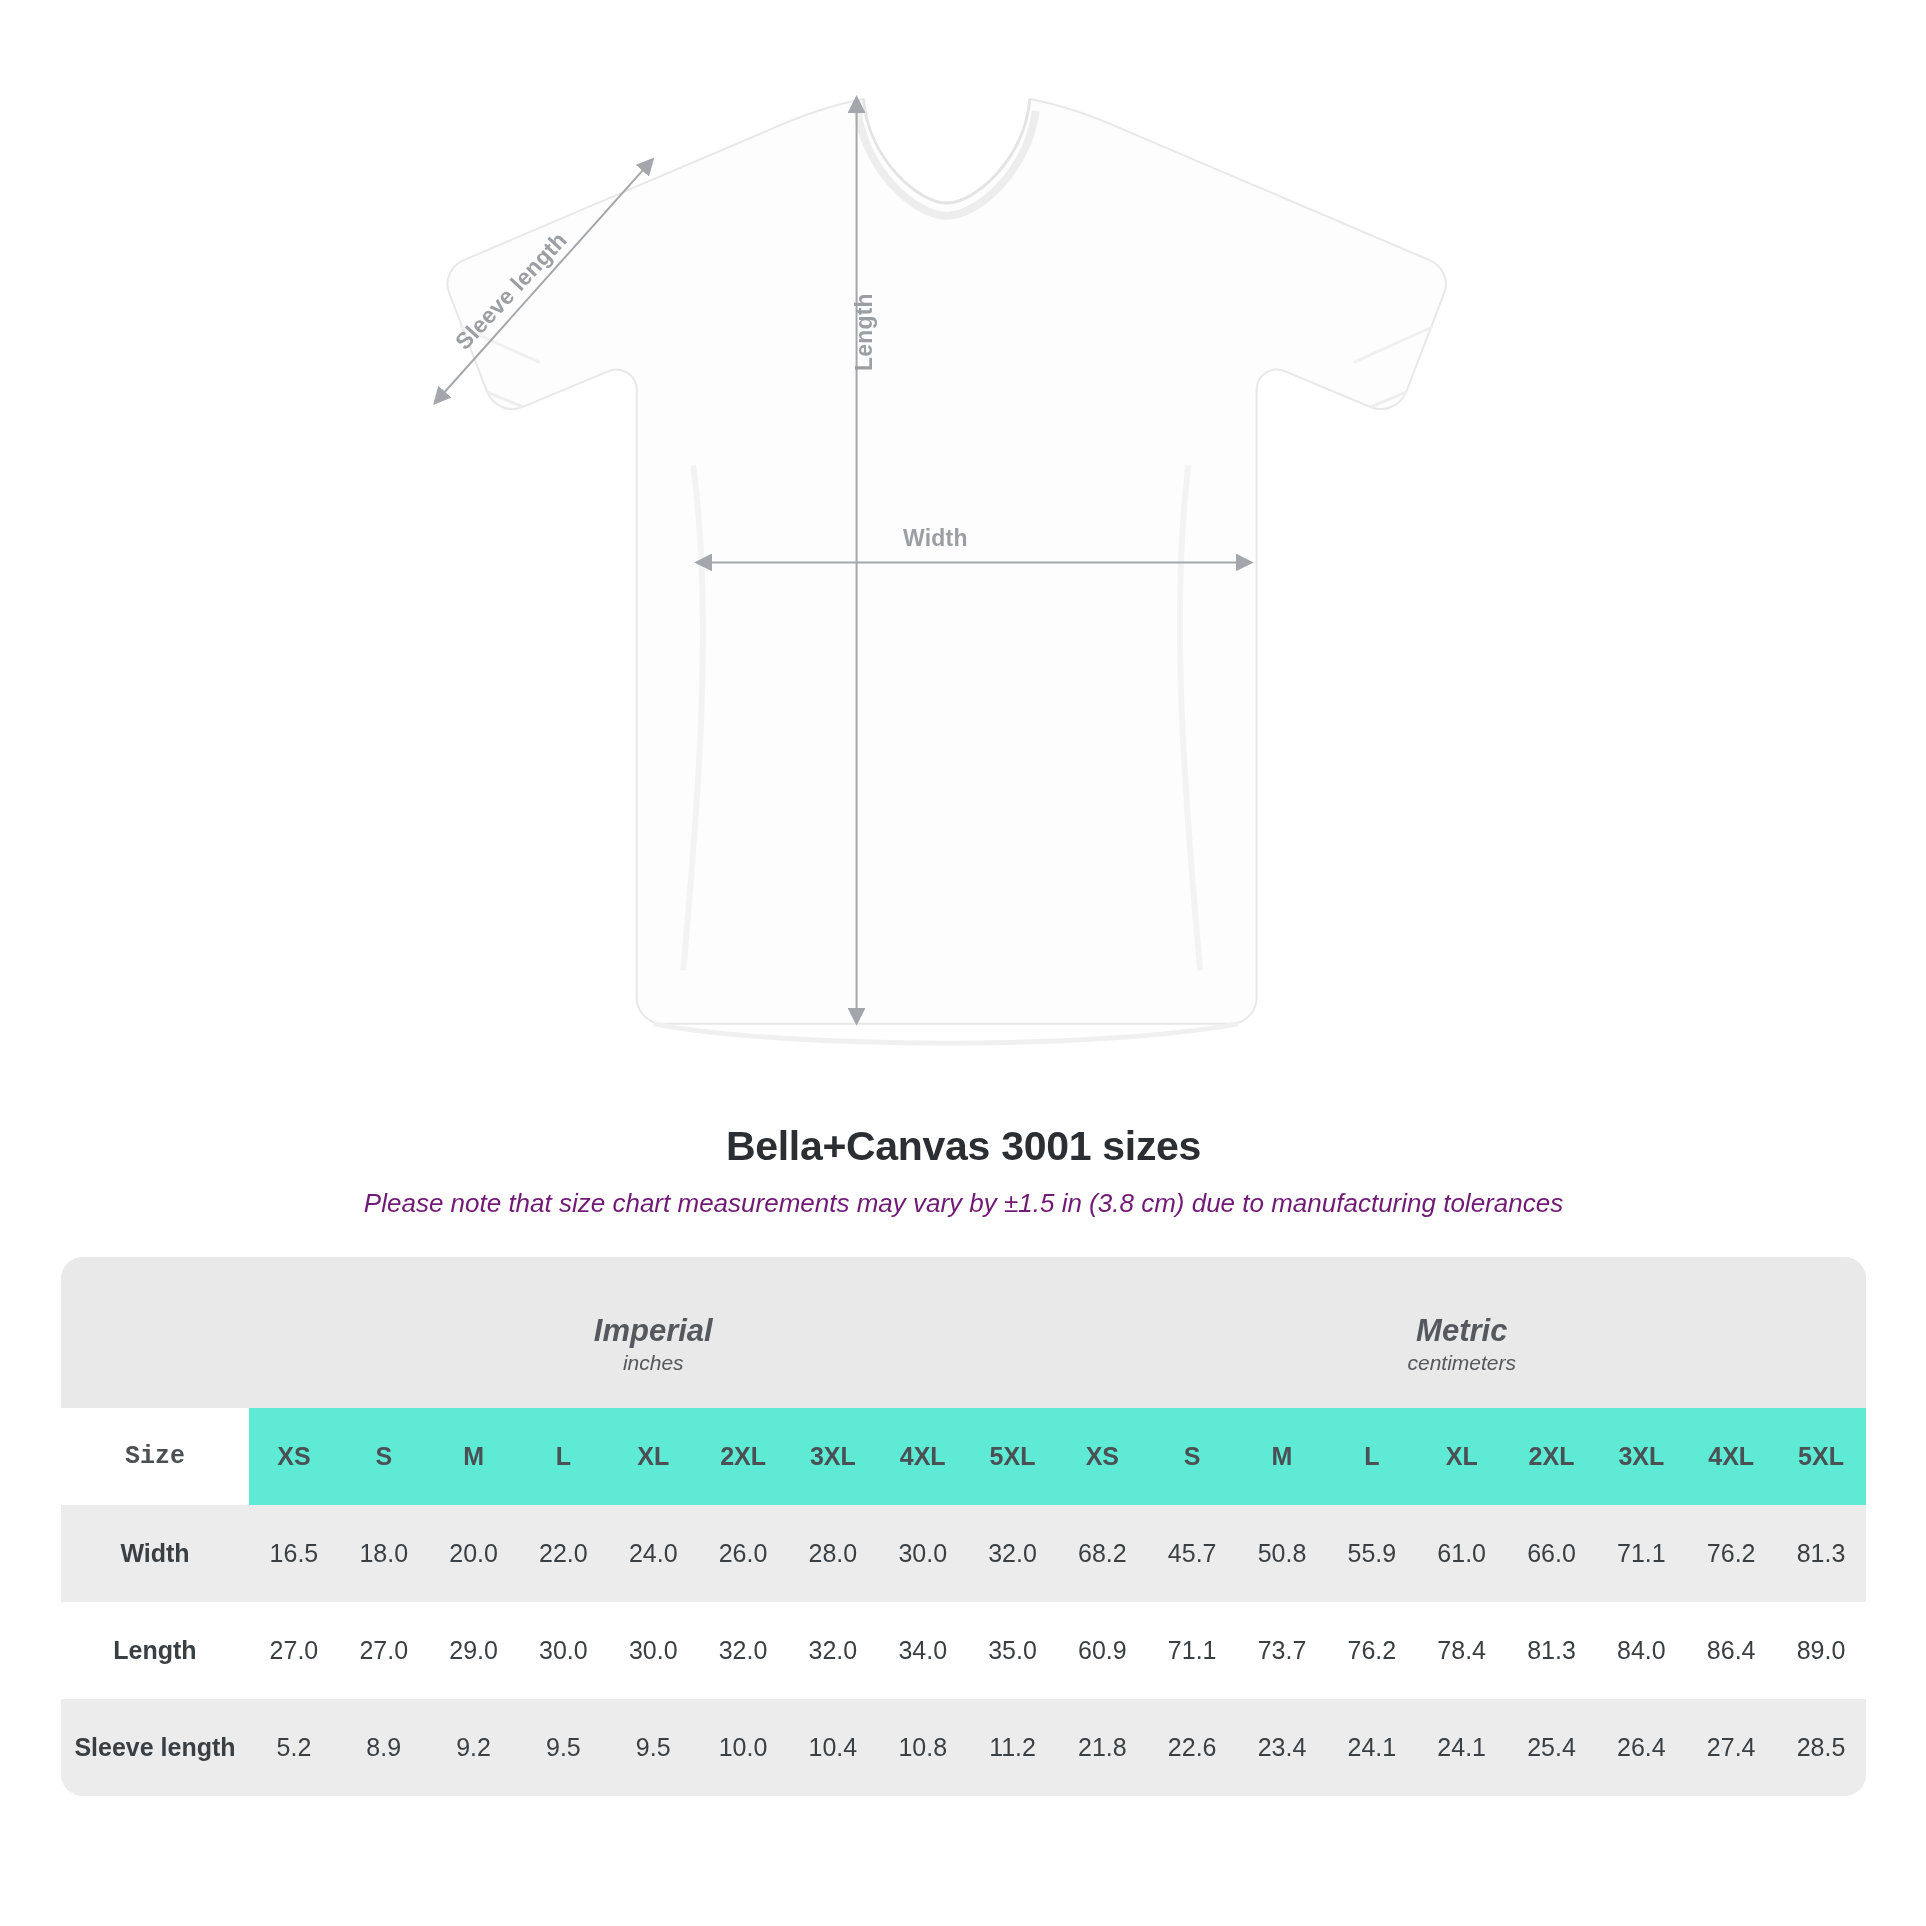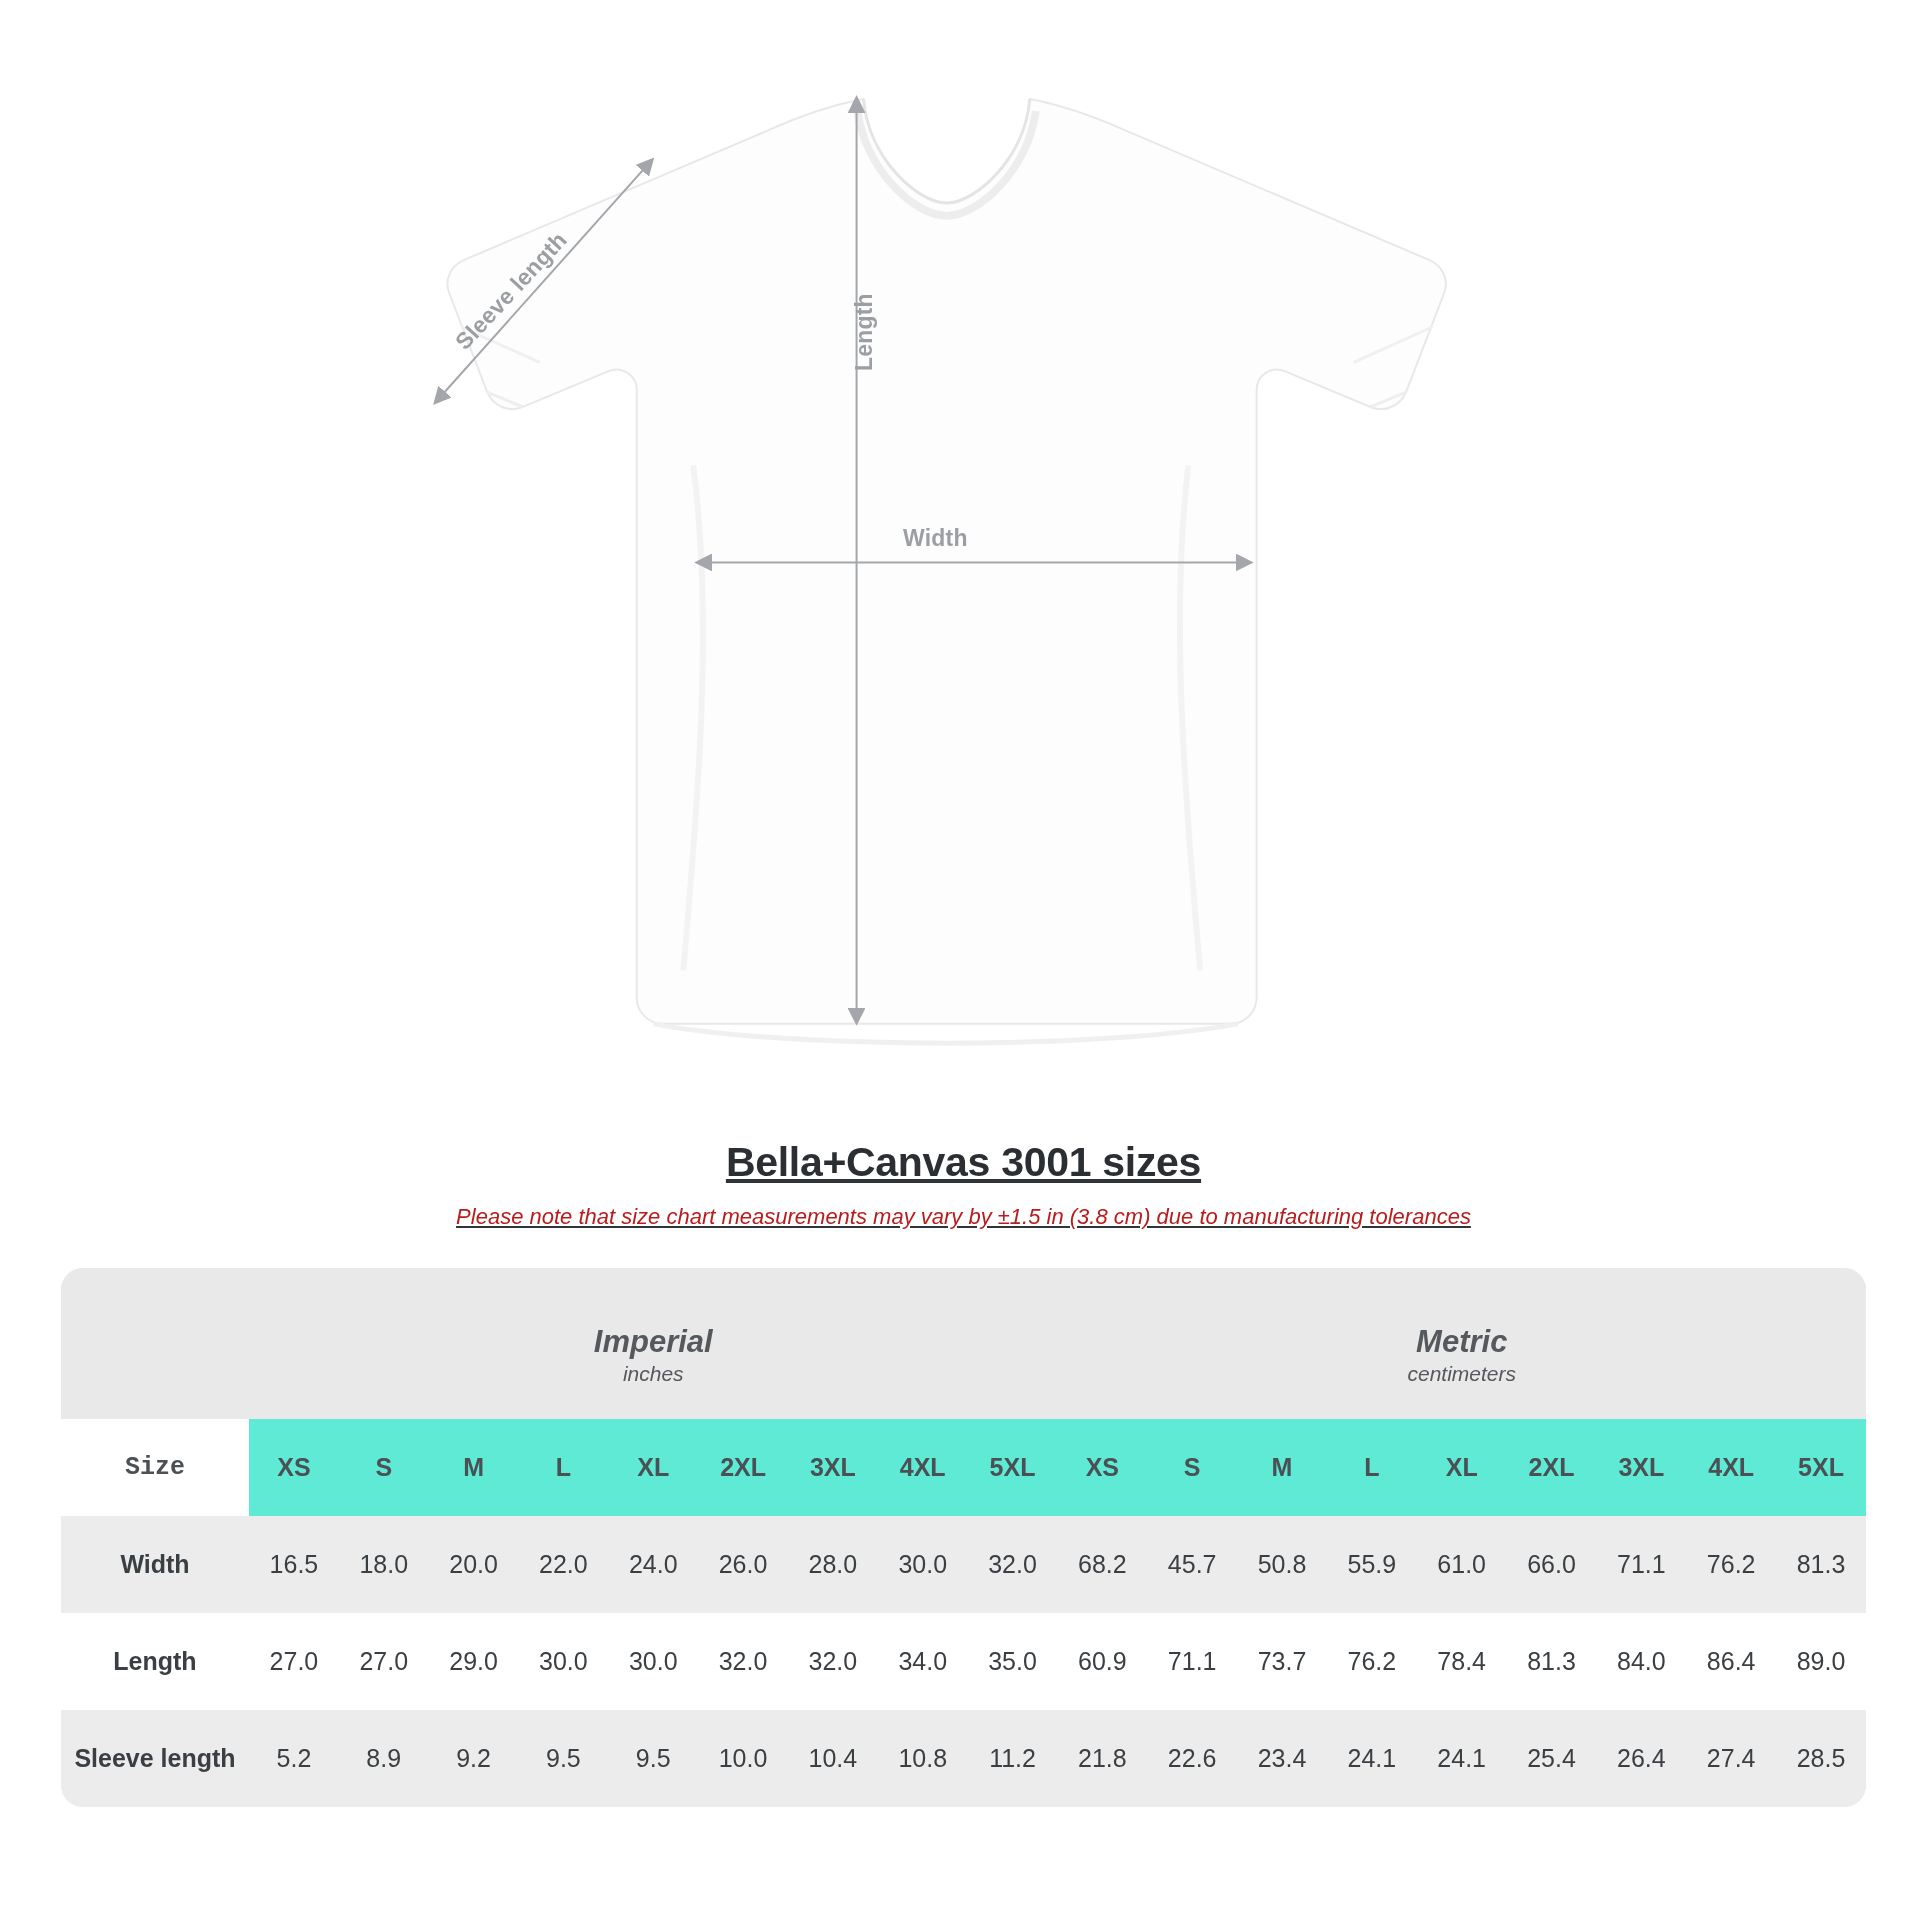--- a/index.html
+++ b/index.html
@@ -54,34 +54,33 @@
   .dim-label.sleeve-label {
     left: 450px;
     top: 337px;
     transform: rotate(-47deg);
     transform-origin: left top;
   }
 
   
   .title-block {
     text-align: center;
-    margin-top: 30px;
-    text-decoration: underline;
+    margin-top: 14px;
   }
   .chart-title {
     font-size: 41px;
     font-weight: bold;
     color: #2b2f33;
     letter-spacing: -0.3px;
   }
   .chart-note {
     margin-top: 18px;
-    font-size: 22px;
+    font-size: 26px;
     font-style: italic;
-    color: #b91c1c;
+    color: #701a75;
   }
 
   
   .table-wrap {
     margin: 38px 61px 0 61px;
     border-radius: 22px;
     overflow: hidden;
     background: #e9e9e9;
   }
   table.size-table {

